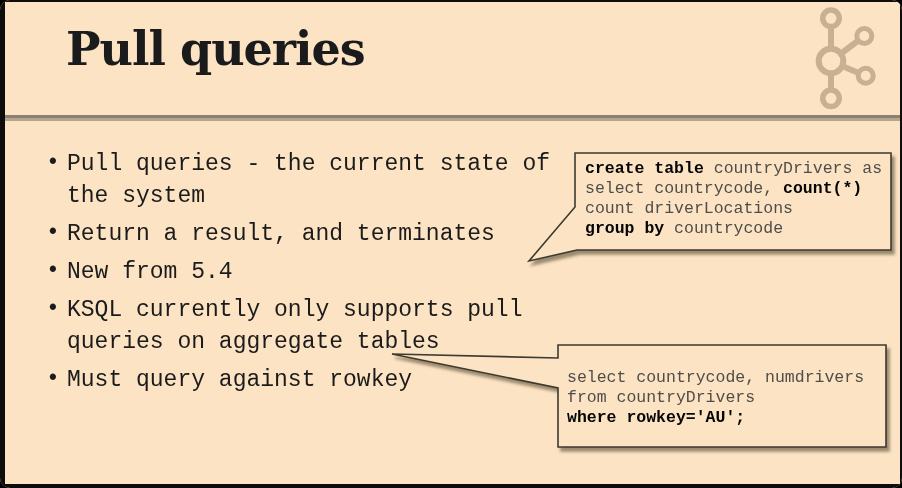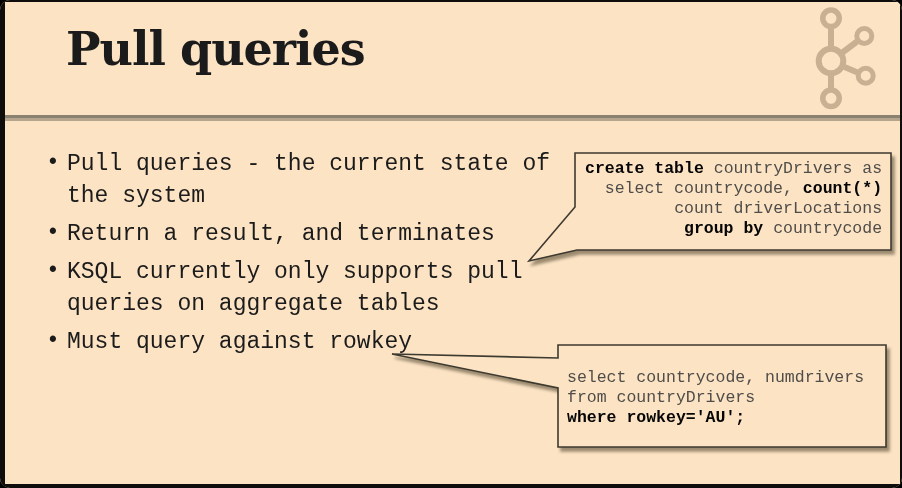--- a/index.html
+++ b/index.html
@@ -28,21 +28,21 @@
   .bullets li{position:relative;padding-left:23px;margin:0 0 6px 0;font-family:Liberation Mono, monospace;}
   .bullets li::before{content:"\2022";position:absolute;left:2px;top:-1px;}
 
   .callouts{position:absolute;left:0;top:0;z-index:1;}
   .callouts path{fill:var(--bg,#fce3c4);stroke:var(--border,#3d3a30);stroke-width:1.6;
                  filter:drop-shadow(3px 4px 1.5px var(--shadow,rgba(104,90,66,0.65)));}
 
   .code{position:absolute;z-index:2;font-family:"Liberation Mono","DejaVu Sans Mono",monospace;
         font-size:16.5px;line-height:20px;white-space:pre;color:var(--code-muted,#4f4d49);}
   .code .kw{font-weight:700;color:#050505;}
-  .code1{left:585px;top:159px;text-align:right;}
+  .code1{left:585px;top:159px;}
   .code2{left:567px;top:368px;}
 </style>
 </head>
 <body>
 
 <div class="stage">
 
   <h1 class="title">Pull queries</h1>
 
   <svg class="logo" width="80" height="112" viewBox="0 0 80 112">
@@ -57,20 +57,21 @@
       <line x1="37.5" y1="49.5" x2="52" y2="38.5" stroke-width="6"></line>
       <line x1="39.5" y1="64" x2="52.5" y2="69.5" stroke-width="6"></line>
     </g>
   </svg>
 
   <div class="divider"></div>
 
   <ul class="bullets" id="bullets">
       <li>Pull queries - the current state of the system</li>
       <li>Return a result, and terminates</li>
+      <li>New from 5.4</li>
       <li>KSQL currently only supports pull queries on aggregate tables</li>
       <li>Must query against rowkey</li>
     </ul>
 
   <svg class="callouts" width="902" height="488" viewBox="0 0 902 488">
     <path d="M 891 153 L 891 250 L 577 250 L 529 261 L 575 207 L 575 153 Z"></path>
     <path d="M 558 345 L 886 345 L 886 447 L 558 447 L 558 388 L 392 354 L 558 358 Z"></path>
   </svg>
 
   <div class="code code1" id="code1"><div><span class="kw">create table</span><span> countryDrivers as</span></div><div><span>select countrycode, </span><span class="kw">count(*)</span></div><div><span>count driverLocations</span></div><div><span class="kw">group by</span><span> countrycode</span></div></div>

